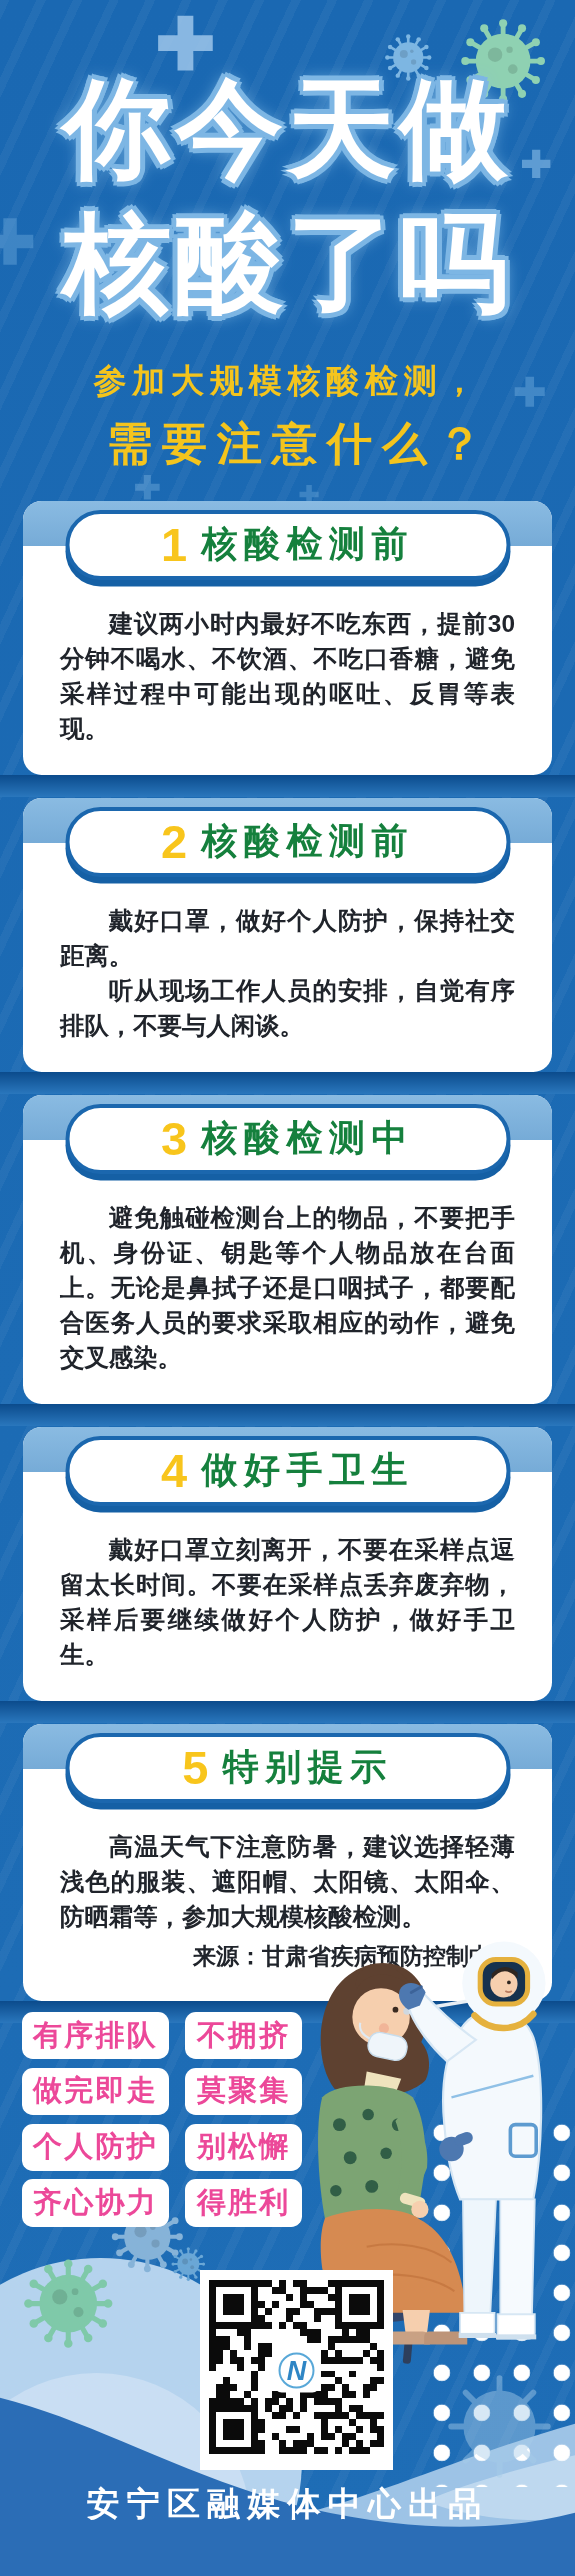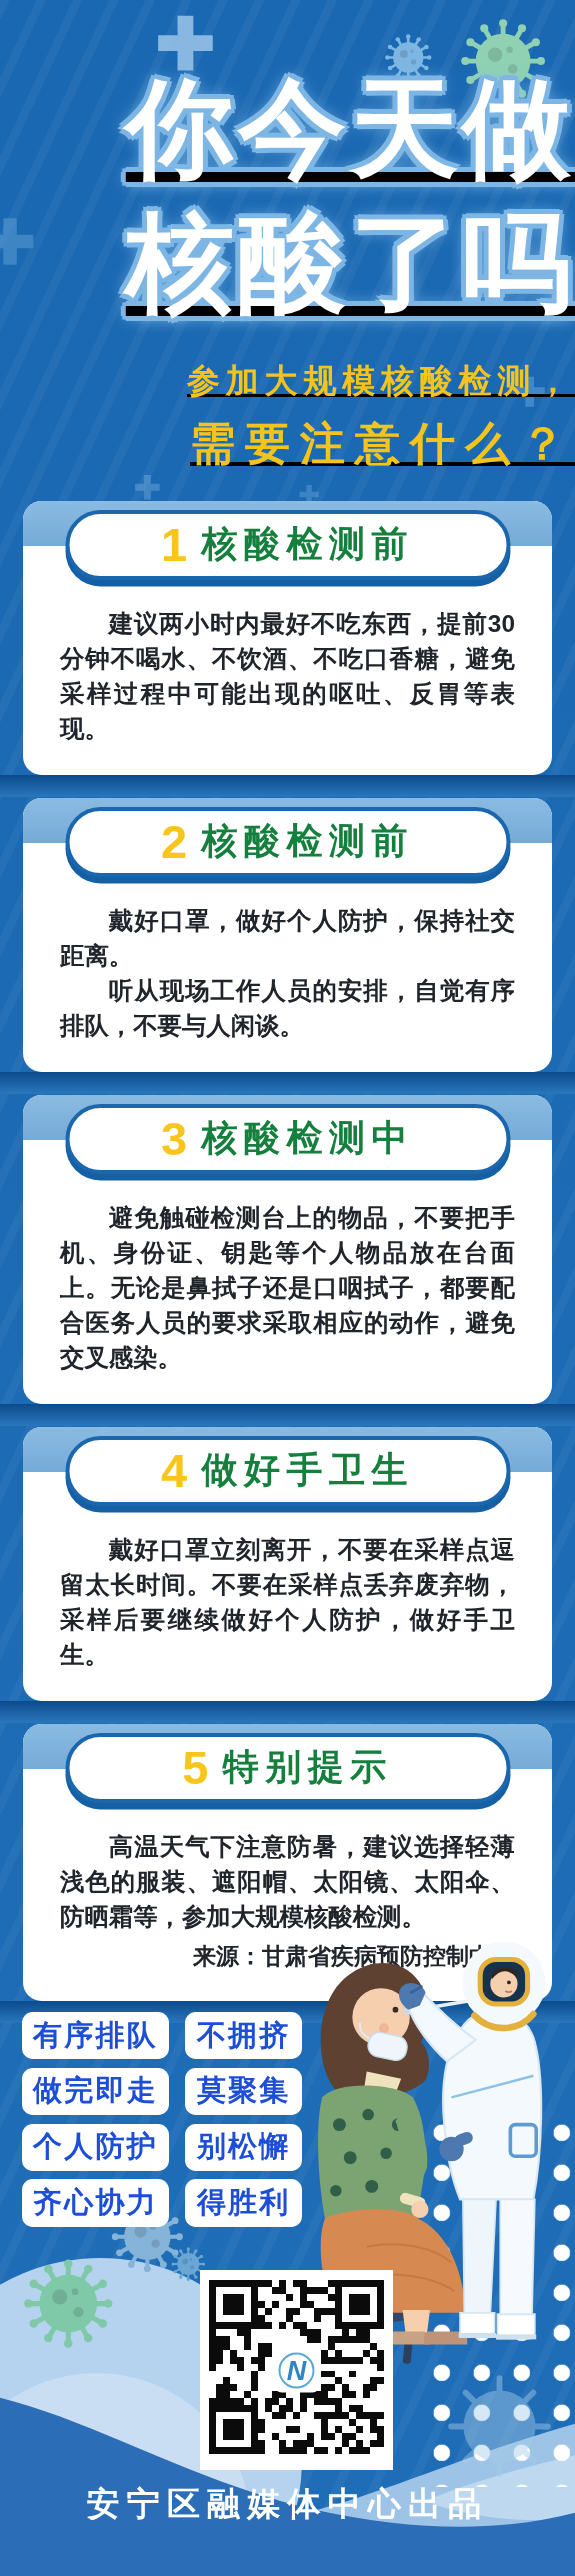--- a/index.html
+++ b/index.html
@@ -2,21 +2,21 @@
 <html style="font-size:11.5px"><head>
 <meta charset="utf-8">
 <style>
   html,body{margin:0;padding:0;background:#0d3d6e;}
   .poster{position:relative;width:575px;height:2576px;overflow:hidden;
     background:linear-gradient(180deg,#1a68b2 0%,#1c6bb4 55%,#1e6db6 100%);
     font-family:"Liberation Sans","DejaVu Sans",sans-serif;}
   .poster::after{content:'';position:absolute;inset:0;z-index:0;pointer-events:none;
     background:repeating-linear-gradient(115deg,rgba(255,255,255,.045) 0 8.6px,rgba(255,255,255,0) 8.6px 33px);}
   
-  .header{position:absolute;top:62px;left:0;width:100%;text-align:right;z-index:2;text-decoration:underline;}
+  .header{position:absolute;top:62px;left:0;width:100%;text-align:center;z-index:2;}
   .title-line{font-size:108px;line-height:134px;font-weight:900;color:#ffffff;letter-spacing:4.3px;
     text-shadow:-5px 0 #7db6e4,5px 0 #7db6e4,0 -5px #7db6e4,0 5px #7db6e4,
       -3.6px -3.6px #7db6e4,3.6px -3.6px #7db6e4,-3.6px 3.6px #7db6e4,3.6px 3.6px #7db6e4,0 0 17px rgba(140,195,235,.95);}
   .subtitle-1{margin-top:29px;font-size:33px;font-weight:800;letter-spacing:5.8px;color:#f4c41d;}
   .subtitle-2{margin-top:10px;font-size:45px;font-weight:900;letter-spacing:10px;color:#f4c41d;padding-left:24px;}
   
   .cards{position:absolute;top:501px;left:23px;width:529px;z-index:2;}
   .card{position:relative;background:#ffffff;border-radius:18.7px;margin-bottom:23px;}
   .card::after{content:'';position:absolute;left:-23px;right:-23px;bottom:-21.6px;height:21.6px;z-index:-1;
     background:linear-gradient(180deg,#0b4b8c,#2a77bd);}
@@ -28,21 +28,21 @@
   .card-number{font-size:47px;font-weight:900;color:#f8c51c;line-height:1;}
   .card-title{font-family:"Liberation Serif","DejaVu Serif",serif;font-size:36px;font-weight:700;
     color:#15803d;letter-spacing:6.5px;}
   .card-body{padding:105px 37px 29px 37px;}
   .card-body p{margin:0;font-size:24.4px;line-height:35px;font-weight:700;color:#20242b;
     text-indent:2em;text-align:justify;}
   .card-source{margin-top:7.2px;font-size:23px;font-weight:700;color:#20242b;text-align:right;}
   
   .slogans{position:absolute;top:2012px;left:21.6px;z-index:4;display:grid;
     grid-template-columns:max-content max-content;gap:8.6px 16px;}
-  .tag{background:#ffffff;color:#1d4ed8;font-size:29px;font-weight:700;letter-spacing:2.2px;
+  .tag{background:#ffffff;color:#ec4899;font-size:29px;font-weight:700;letter-spacing:2.2px;
     padding:3.6px 11.5px;border-radius:10.8px;text-align:center;}
   
   .blob1{position:absolute;left:-101px;top:2258px;width:403px;height:403px;border-radius:50%;
     background:#b5d3ee;z-index:1;}
   .blob2{position:absolute;left:-58px;top:2373px;width:309px;height:309px;border-radius:50%;
     background:#c9def3;z-index:1;}
   .dots{position:absolute;left:416px;top:2107px;width:160px;height:380px;z-index:5;
     background-image:radial-gradient(circle,#ffffff 8px,rgba(255,255,255,0) 8.6px);
     background-size:40px 40px;background-position:5.8px 5.8px;}
   .decor{position:absolute;inset:0;z-index:2;pointer-events:none;}

